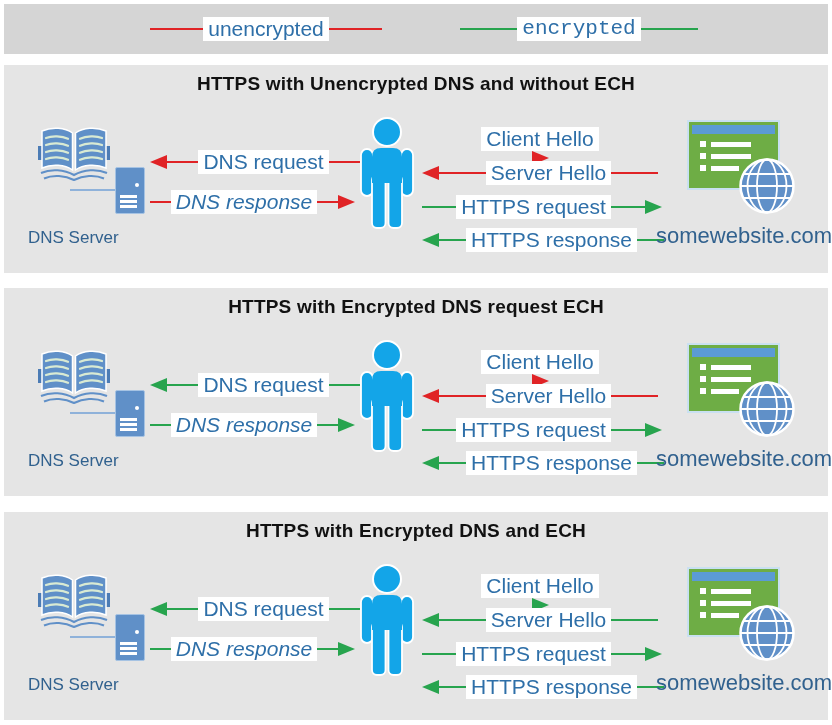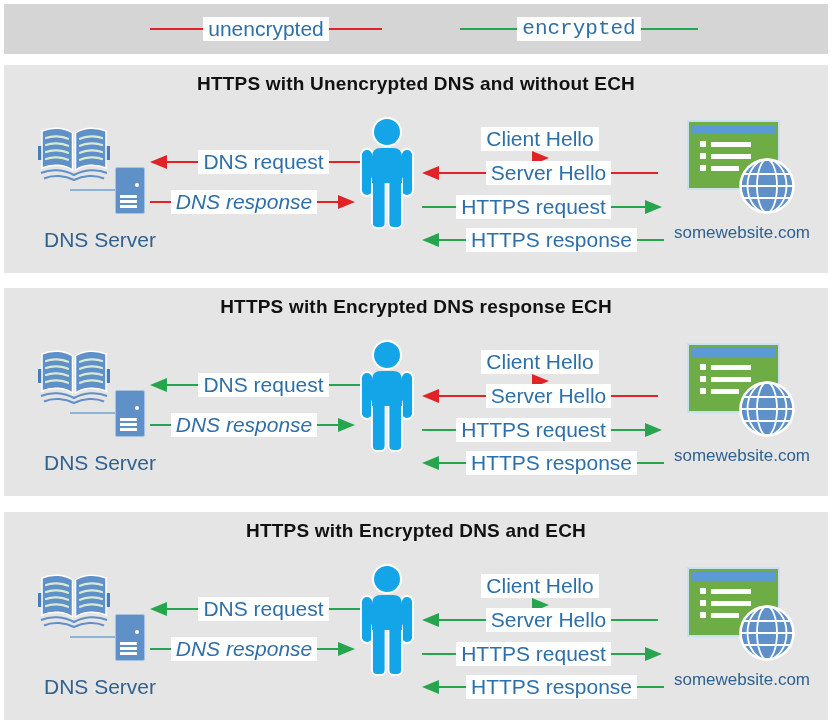--- a/index.html
+++ b/index.html
@@ -36,38 +36,38 @@
   .a-httpsres { top:162px; left:418px; width:242px;justify-content:center; }
 
   
   .book-icon   { position:absolute; left:34px; top:60px; width:72px; height:58px; }
   .connector   { position:absolute; left:66px; top:124px; width:46px; height:2px; background:#8fb2da; }
   .server-icon { position:absolute; left:111px; top:102px; width:28px; height:45px; background:#6090c8;
                  border:1px solid #a6c3e3; border-radius:2px; }
   .server-dot  { position:absolute; right:5px; top:15px; width:4px; height:4px; background:#ffffff; border-radius:50%; }
   .server-bars { position:absolute; left:4px; bottom:5px; display:flex; flex-direction:column; gap:2px; }
   .server-bars i { width:17px; height:3px; background:#ffffff; display:block; }
-  .dns-caption { position:absolute; left:24px; top:163px; width:128px; text-align:right;
-                 font-size:21px; color:#31618e; }
+  .dns-caption { position:absolute; left:24px; top:163px; width:128px; text-align:left;
+                 font-size:17px; color:#31618e; }
 
   
   .person-icon { position:absolute; left:354px; top:52px; width:58px; height:112px; }
 
   
   .window-icon    { position:absolute; left:683px; top:55px; width:93px; height:70px; background:#6ead45;
                     border:2px solid #c9e0f1; box-sizing:border-box; }
   .window-titlebar{ position:absolute; left:3px; right:3px; top:3px; height:9px; background:#5b9bd5; }
   .window-rows { position:absolute; left:11px; top:19px; display:flex; flex-direction:column; gap:6px; }
   .window-row  { display:flex; align-items:center; gap:5px; }
   .window-row .b { width:6px; height:6px; background:#ffffff; display:block; }
   .window-row .l { height:5px; background:#ffffff; display:block; }
   .window-row .l1 { width:40px; } .window-row .l2 { width:40px; } .window-row .l3 { width:28px; }
   .globe-icon  { position:absolute; left:734px; top:92px; width:58px; height:58px; }
   .web-caption { position:absolute; left:652px; top:158px; width:172px; text-align:center;
-                 font-size:17px; color:#31618e; }
+                 font-size:22px; color:#31618e; }
 </style>
 </head>
 <body>
 
 <div class="stage">
 
   <div class="legend-bar">
     <div class="legend-item" id="legend-unencrypted" style="--c: #e02326;">
       <span class="seg"></span>
       <span class="chip">unencrypted</span>
@@ -191,21 +191,21 @@
         <ellipse cx="29" cy="29" rx="19.5" ry="26.5"></ellipse>
         <line x1="2.5" y1="29" x2="55.5" y2="29"></line>
         <line x1="5.5" y1="17" x2="52.5" y2="17"></line>
         <line x1="5.5" y1="41" x2="52.5" y2="41"></line>
       </g>
     </svg>
     <div class="web-caption">somewebsite.com</div>
   </section>
 
   <section class="panel" id="panel-2">
-    <h2 class="panel-title">HTTPS with Encrypted DNS response ECH</h2>
+    <h2 class="panel-title">HTTPS with Encrypted DNS request ECH</h2>
 
     <svg class="book-icon" viewBox="0 0 72 58">
       <g fill="#4c7cb5">
         <rect x="0" y="21" width="5" height="14"></rect>
           <rect x="67" y="21" width="5" height="14"></rect>
       </g>
       <g fill="#6090c8" stroke="#ffffff" stroke-width="1.5">
         <path d="M4 6 C14 1.5 27 2.5 34.5 8 L34.5 45 C27 39.5 14 38.5 4 43 Z"></path>
         <path d="M68 6 C58 1.5 45 2.5 37.5 8 L37.5 45 C45 39.5 58 38.5 68 43 Z"></path>
       </g>

